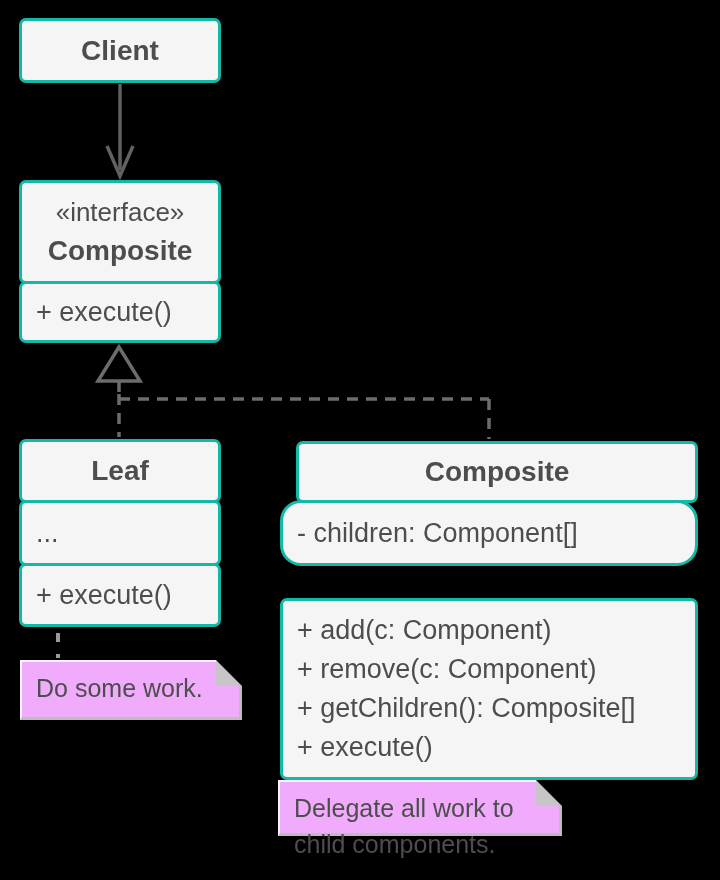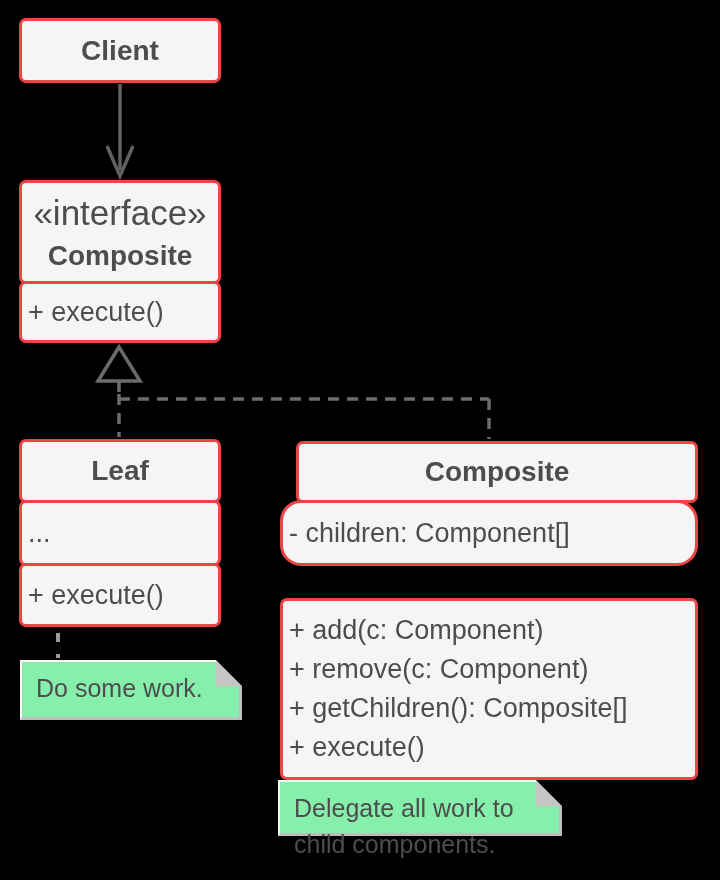--- a/index.html
+++ b/index.html
@@ -3,33 +3,33 @@
 <meta charset="utf-8">
 <style>
   html,body{margin:0;padding:0;background:#000;}
   #canvas{
     position:relative;width:720px;height:880px;background:#000;overflow:hidden;
     font-family:"Liberation Sans","DejaVu Sans",sans-serif;color:#4d4d4d;
   }
   svg.connector-layer{position:absolute;left:0;top:0;width:720px;height:880px;}
   .uml-box{position:absolute;}
   .comp{
-    box-sizing:border-box;background:#f5f5f5;border:3px solid #ef4444;border-radius:7px;
+    box-sizing:border-box;background:#f5f5f5;border:3px solid #14b8a6;border-radius:7px;
     display:flex;align-items:center;color:#4d4d4d;
   }
   .comp + .comp{margin-top:-3px;}
   .comp.title{justify-content:center;font-weight:bold;font-size:28px;}
-  .comp.body{justify-content:flex-start;padding-left:6px;font-size:27px;}
+  .comp.body{justify-content:flex-start;padding-left:14px;font-size:27px;}
   .comp.header2{flex-direction:column;justify-content:center;gap:7px;}
-  .stereotype{font-size:35px;font-weight:normal;}
+  .stereotype{font-size:26px;font-weight:normal;}
   .iface-name{font-size:28px;font-weight:bold;}
   .methods-list{display:flex;flex-direction:column;justify-content:center;gap:0;width:100%;}
   .methods-list .m{line-height:39px;}
   .note{
-    position:absolute;box-sizing:border-box;background:#86efac;
+    position:absolute;box-sizing:border-box;background:#f0abfc;
     border-top:2px solid #f6f6f6;border-left:2px solid #f6f6f6;
     border-bottom:3px solid #bdbdbd;border-right:3px solid #bdbdbd;
     font-size:25px;color:#4d4d4d;
   }
   .note .fold-cut{position:absolute;top:-2px;right:-3px;width:0;height:0;
     border-left:26px solid transparent;border-top:26px solid #000;}
   .note .fold-flap{position:absolute;top:-2px;right:-3px;width:0;height:0;
     border-right:26px solid transparent;border-bottom:26px solid #c6c6c6;}
   .note .note-text{display:block;padding:8px 14px;line-height:36px;}
   .note.single .note-text{line-height:52px;padding:0 14px;}

